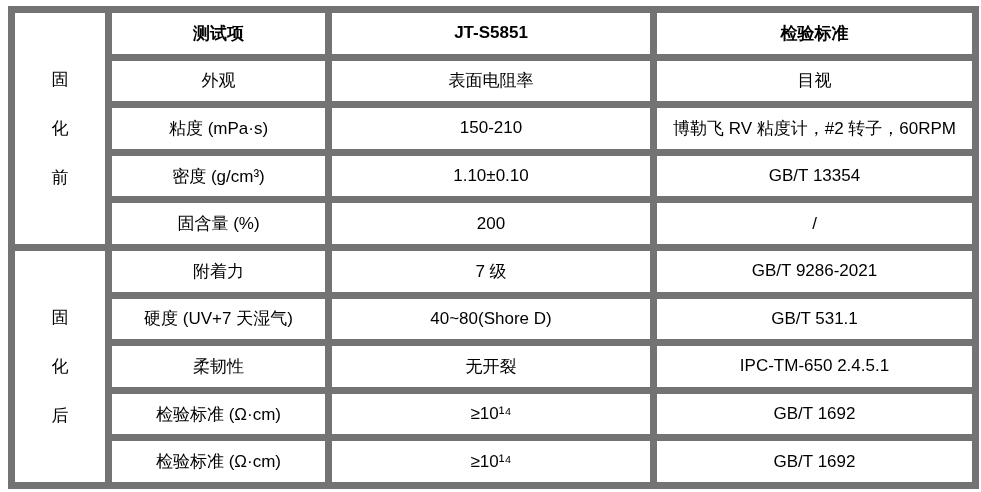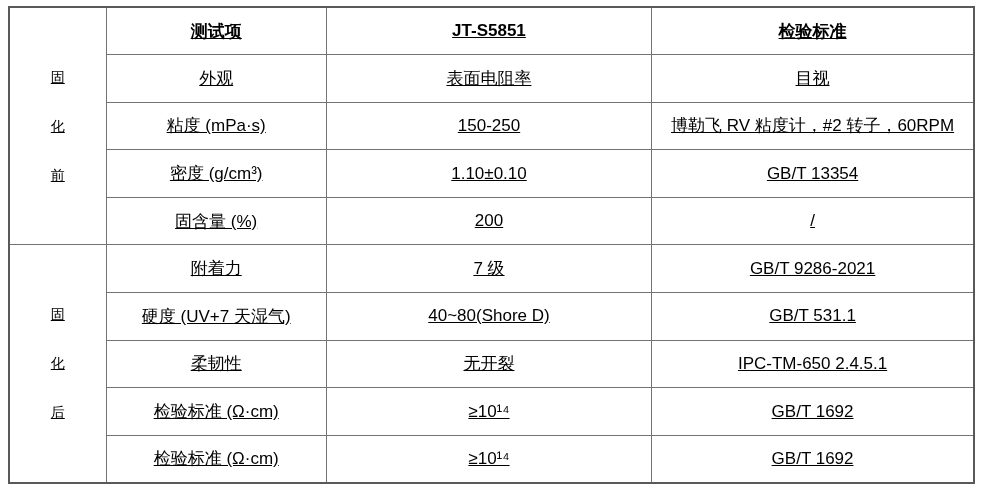--- a/index.html
+++ b/index.html
@@ -24,41 +24,40 @@
     border-collapse: collapse;
     table-layout: fixed;
     width: 967px;
     border: 2px solid #595959;
   }
   table.spec col.c-group    { width: 97px; }
   table.spec col.c-item     { width: 220px; }
   table.spec col.c-product  { width: 325px; }
   table.spec col.c-standard { width: 322px; }
   table.spec th, table.spec td {
-    border: 1px solid #737373;
+    border: 7px solid #737373;
     text-align: center;
     vertical-align: middle;
     font-size: 17px;
     font-weight: normal;
     padding: 4px 4px;
     overflow: hidden;
     white-space: nowrap;
-    text-decoration: underline;
   }
   table.spec tr { height: 47.6px; }
   table.spec th { font-weight: bold; }
   td.group-cell { padding: 0; }
   td.group-cell .vlabel {
     width: 1.35em;
     margin: 0 auto;
     line-height: 49px;
     word-break: break-all;
     white-space: normal;
     text-align: center;
-    font-size: 14px;
+    font-size: 17px;
   }
 </style>
 </head>
 <body>
 
 <div class="table-wrap">
   <table class="spec">
     <colgroup>
       <col class="c-group">
       <col class="c-item">
@@ -74,21 +73,21 @@
         <th>JT-S5851</th>
         <th>检验标准</th>
       </tr>
       <tr>
         <td>外观</td>
         <td>表面电阻率</td>
         <td>目视</td>
       </tr>
       <tr>
         <td>粘度 (mPa·s)</td>
-        <td>150-250</td>
+        <td>150-210</td>
         <td>博勒飞 RV 粘度计，#2 转子，60RPM</td>
       </tr>
       <tr>
         <td>密度 (g/cm³)</td>
         <td>1.10±0.10</td>
         <td>GB/T 13354</td>
       </tr>
       <tr>
         <td>固含量 (%)</td>
         <td>200</td>

